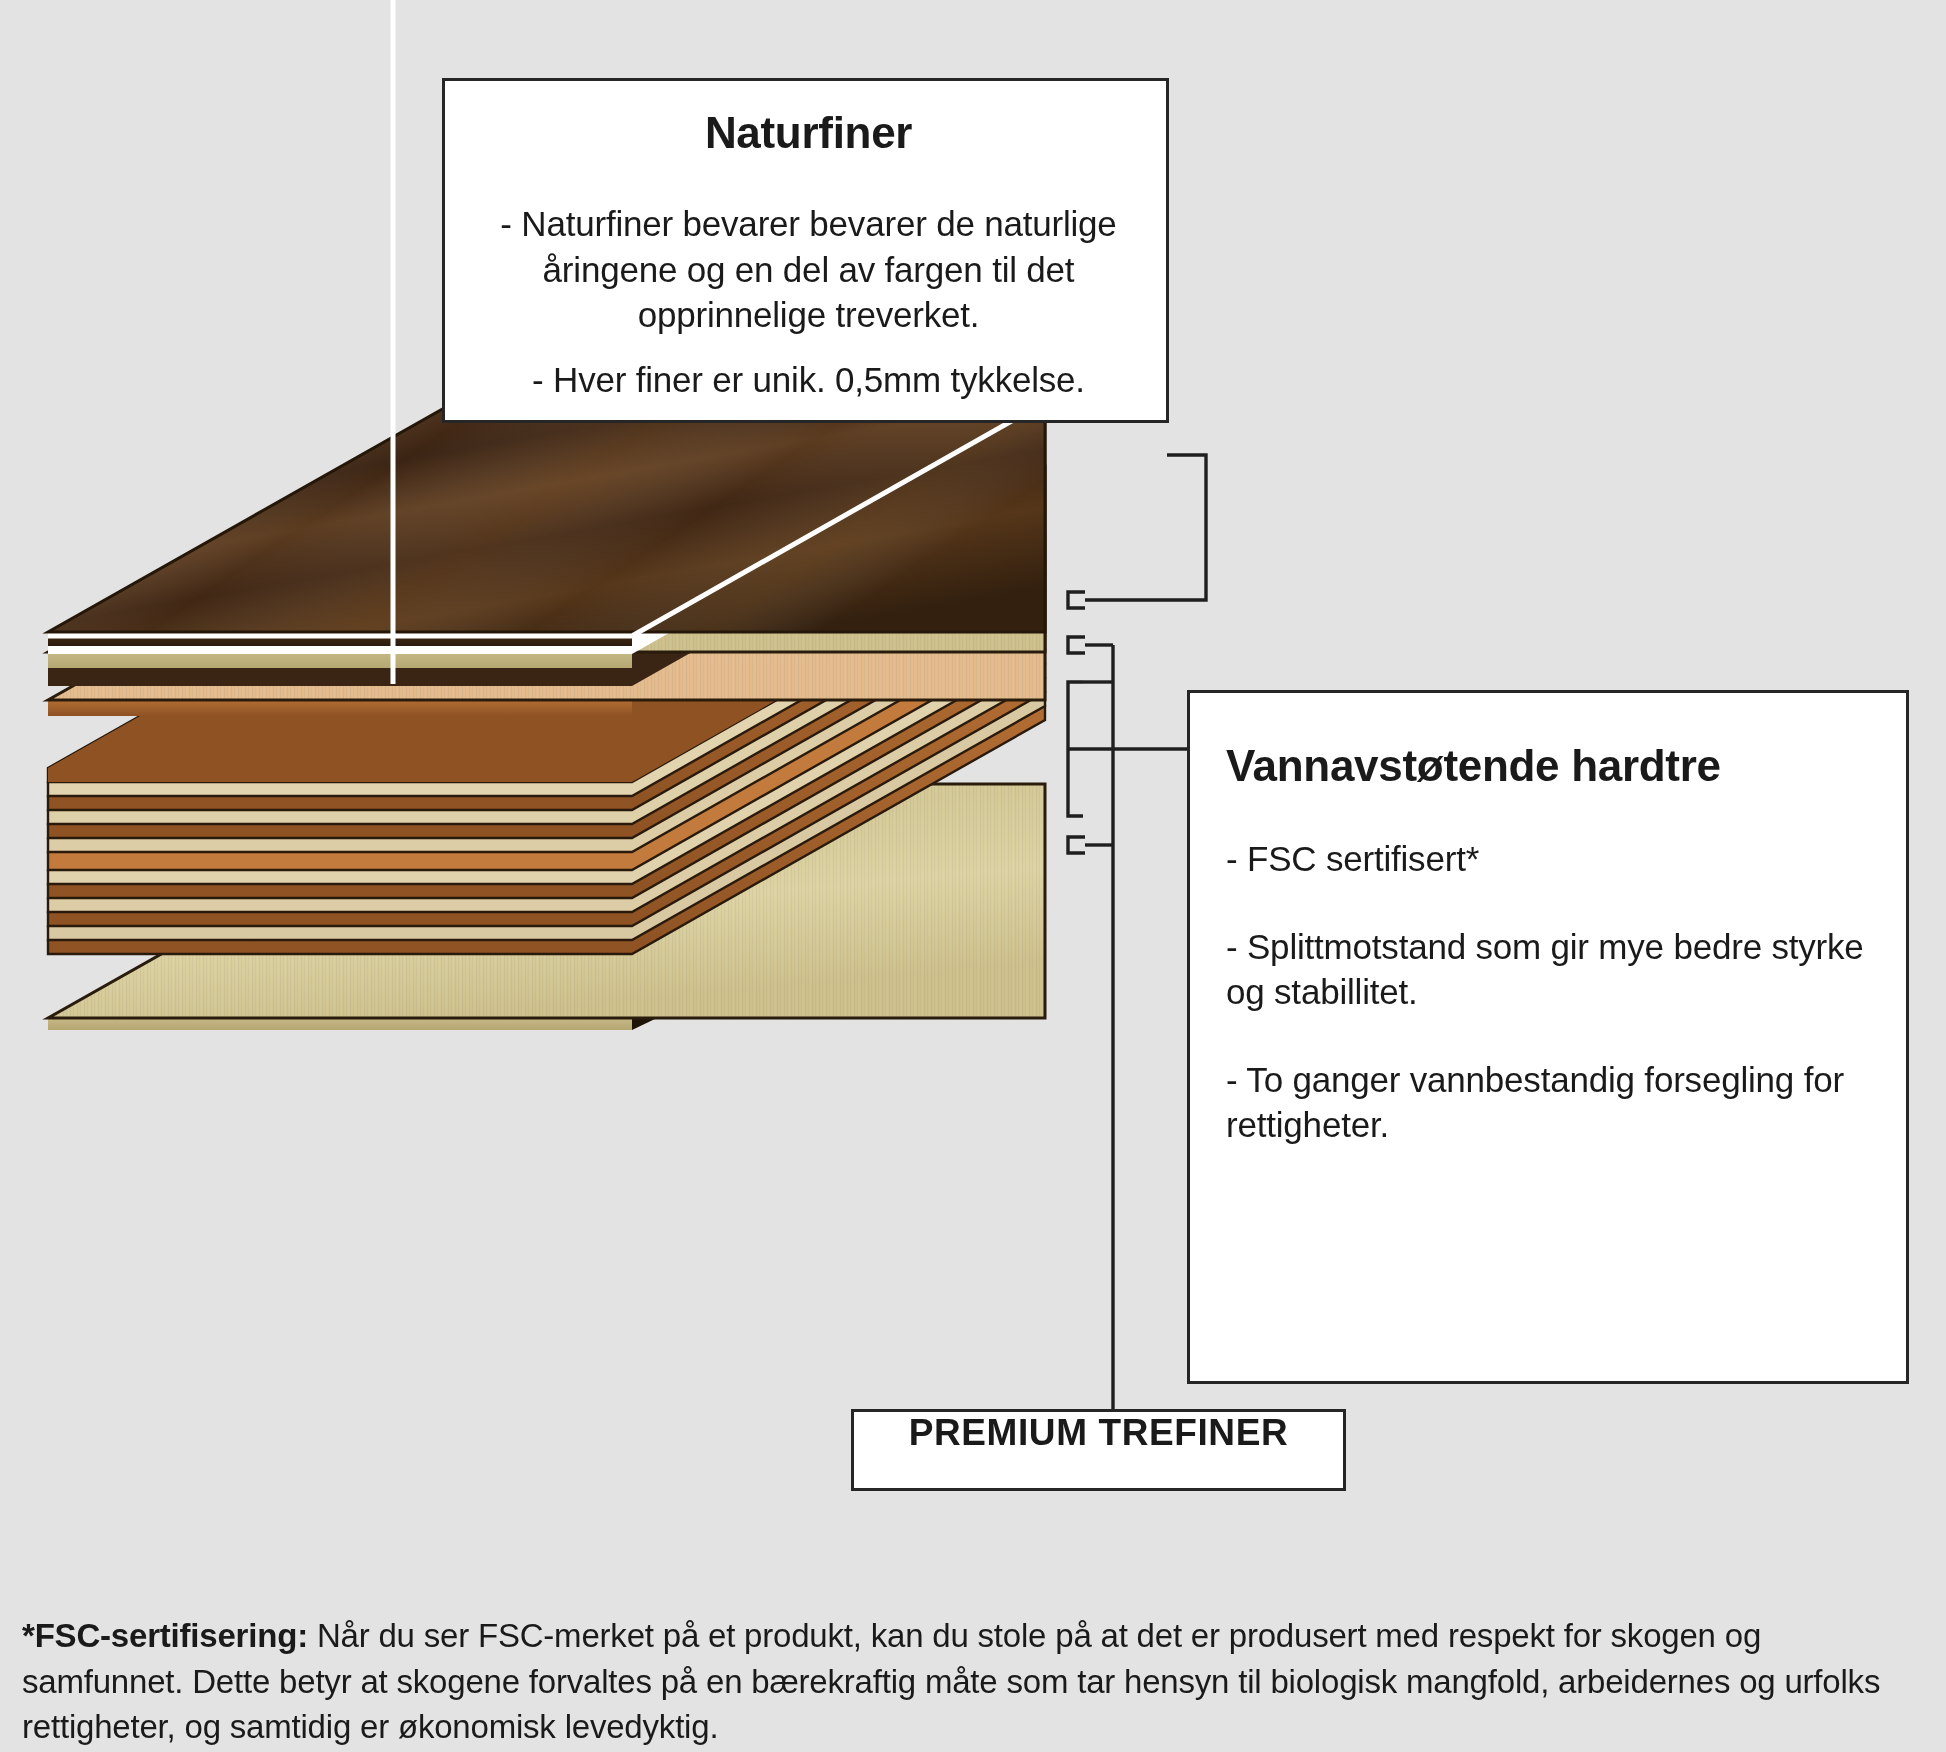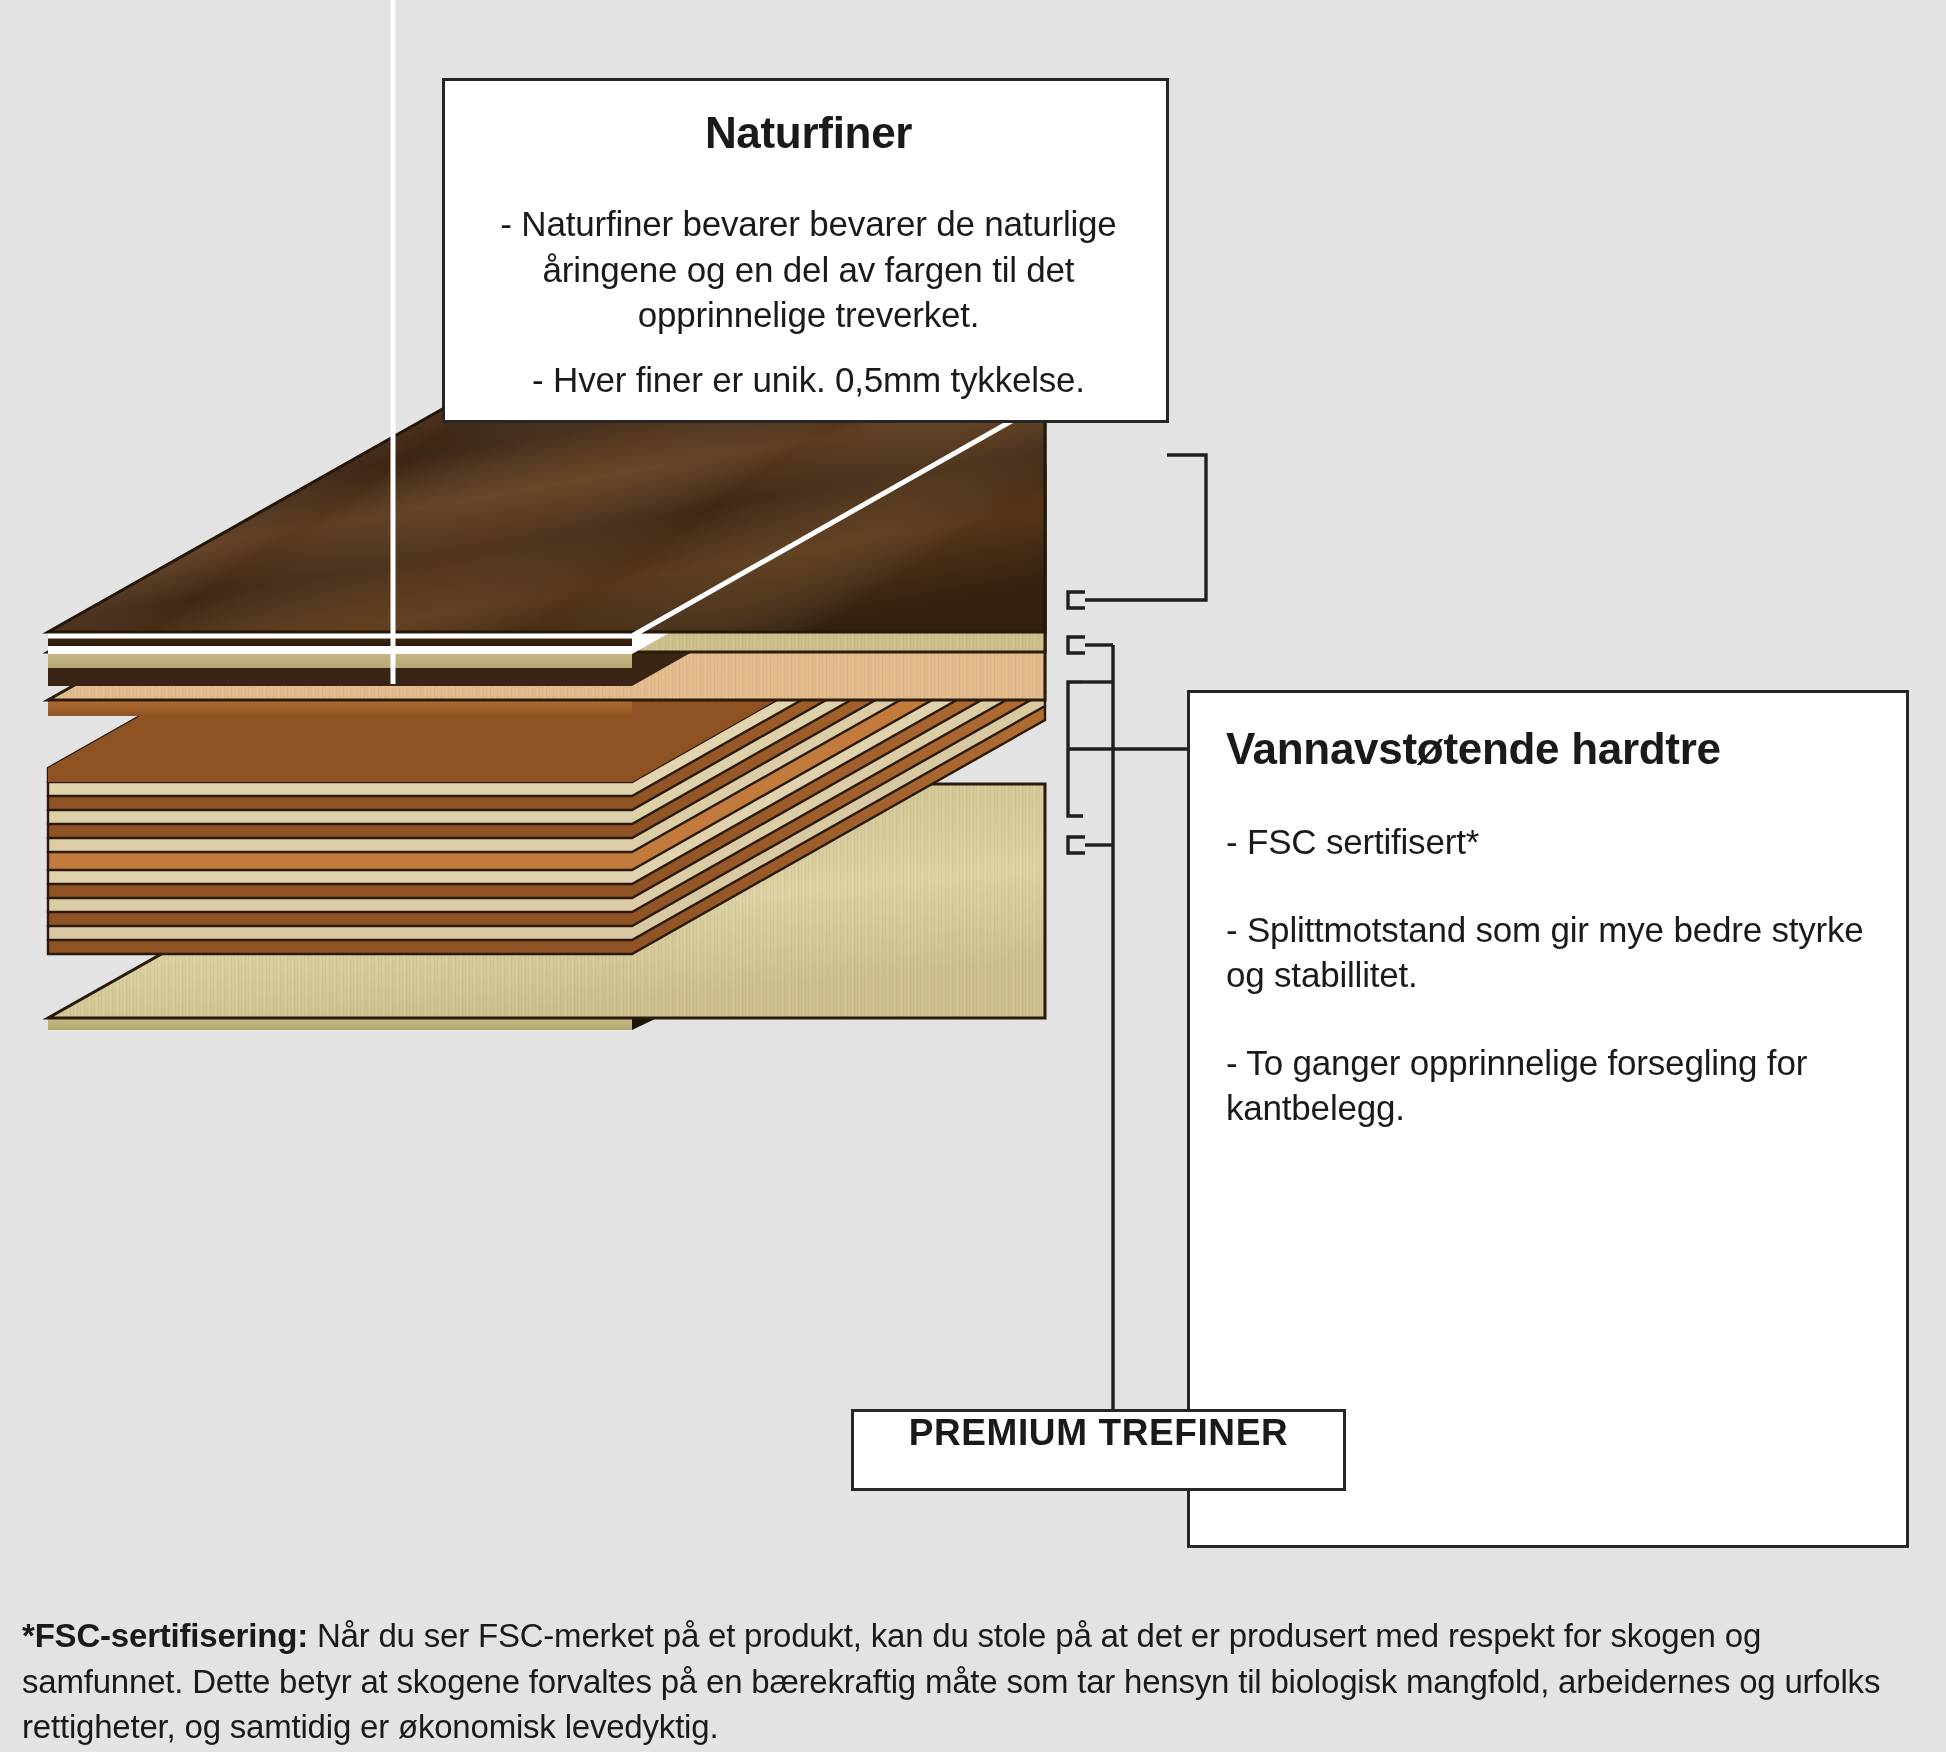--- a/index.html
+++ b/index.html
@@ -32,21 +32,21 @@
     margin:0;
     font-size:35px;
     line-height:1.30;
     letter-spacing:-0.2px;
   }
 
   #callout-veneer{left:442px;top:78px;width:727px;height:345px;padding:28px 30px 0 36px;text-align:center;}
   #callout-veneer h2{margin-bottom:44px;}
   #callout-veneer p.b1{margin-bottom:19px;}
 
-  #callout-core{left:1187px;top:690px;width:722px;height:858px;padding:32px 22px 0 36px;}
+  #callout-core{left:1187px;top:690px;width:722px;height:694px;padding:49px 22px 0 36px;}
   #callout-core h2{margin-bottom:46px;}
   #callout-core p{margin-bottom:42px;}
 
   #label-premium{
     position:absolute;left:851px;top:1409px;width:495px;height:82px;
     background:#ffffff;border:3px solid #262626;box-sizing:border-box;
     display:flex;justify-content:center;z-index:30;
   }
   #label-premium span{font-size:37px;font-weight:bold;letter-spacing:0.6px;}
 
@@ -219,21 +219,21 @@
   <div class="callout" id="callout-veneer">
     <h2>Naturfiner</h2>
     <p class="b1">- Naturfiner bevarer bevarer de naturlige åringene og en del av fargen til det opprinnelige treverket.</p>
     <p>- Hver finer er unik. 0,5mm tykkelse.</p>
   </div>
 
   <div class="callout" id="callout-core">
     <h2>Vannavstøtende hardtre</h2>
     <p>- FSC sertifisert*</p>
     <p>- Splittmotstand som gir mye bedre styrke og stabillitet.</p>
-    <p>- To ganger opprinnelige forsegling for kantbelegg.</p>
+    <p>- To ganger vannbestandig forsegling for rettigheter.</p>
   </div>
 
   <div id="label-premium">
     <span>PREMIUM TREFINER</span>
   </div>
 
   <div id="footnote">
     <b>*FSC-sertifisering:</b><span> Når du ser FSC-merket på et produkt, kan du stole på at det er produsert med respekt for skogen og samfunnet. Dette betyr at skogene forvaltes på en bærekraftig måte som tar hensyn til biologisk mangfold, arbeidernes og urfolks rettigheter, og samtidig er økonomisk levedyktig.</span>
   </div>
 

